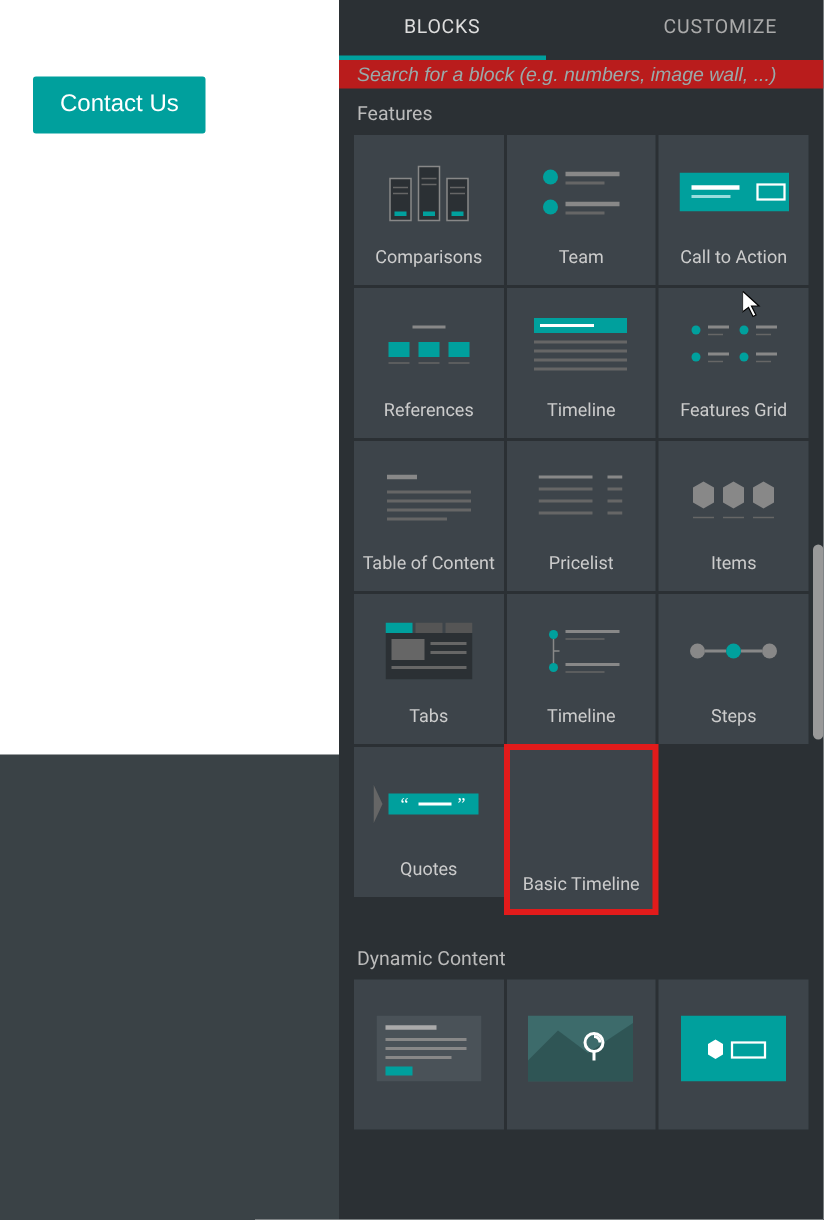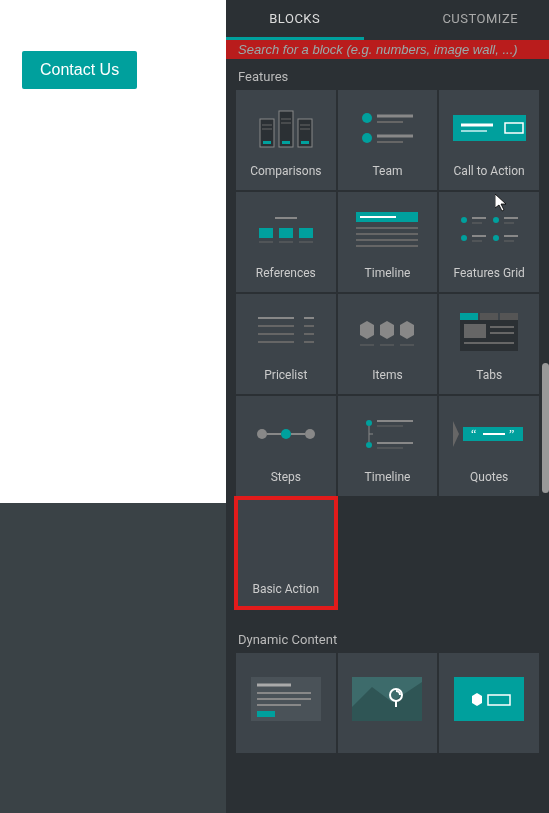--- a/index.html
+++ b/index.html
@@ -157,20 +157,32 @@
               <circle cx="38" cy="26" r="3" fill="#00a09d"></circle>
               <line x1="46" y1="24" x2="60" y2="24" stroke="#888" stroke-width="2"></line>
               <line x1="46" y1="29" x2="56" y2="29" stroke="#666"></line>
             </svg>
           </div>
           <div class="block-label">Features Grid</div>
         </div>
         <div class="block">
           <div class="block-icon">
             <svg width="56" height="36">
+              <line x1="0" y1="4" x2="20" y2="4" stroke="#888" stroke-width="3"></line>
+              <line x1="0" y1="14" x2="56" y2="14" stroke="#666" stroke-width="2"></line>
+              <line x1="0" y1="20" x2="56" y2="20" stroke="#666" stroke-width="2"></line>
+              <line x1="0" y1="26" x2="56" y2="26" stroke="#666" stroke-width="2"></line>
+              <line x1="0" y1="32" x2="40" y2="32" stroke="#666" stroke-width="2"></line>
+            </svg>
+          </div>
+          <div class="block-label">Table of Content</div>
+        </div>
+        <div class="block">
+          <div class="block-icon">
+            <svg width="56" height="36">
               <line x1="0" y1="4" x2="36" y2="4" stroke="#888" stroke-width="2"></line>
               <line x1="46" y1="4" x2="56" y2="4" stroke="#888" stroke-width="2"></line>
               <line x1="0" y1="12" x2="36" y2="12" stroke="#666" stroke-width="2"></line>
               <line x1="46" y1="12" x2="56" y2="12" stroke="#666" stroke-width="2"></line>
               <line x1="0" y1="20" x2="36" y2="20" stroke="#666" stroke-width="2"></line>
               <line x1="46" y1="20" x2="56" y2="20" stroke="#666" stroke-width="2"></line>
               <line x1="0" y1="28" x2="36" y2="28" stroke="#666" stroke-width="2"></line>
               <line x1="46" y1="28" x2="56" y2="28" stroke="#666" stroke-width="2"></line>
             </svg>
           </div>
@@ -205,61 +217,61 @@
               <rect x="4" y="11" width="22" height="14" fill="#666"></rect>
               <line x1="30" y1="14" x2="54" y2="14" stroke="#666" stroke-width="2"></line>
               <line x1="30" y1="20" x2="54" y2="20" stroke="#666" stroke-width="2"></line>
               <line x1="4" y1="30" x2="54" y2="30" stroke="#666" stroke-width="2"></line>
             </svg>
           </div>
           <div class="block-label">Tabs</div>
         </div>
         <div class="block">
           <div class="block-icon">
-            <svg width="64" height="16">
-              <circle cx="8" cy="8" r="5" fill="#888"></circle>
-              <line x1="13" y1="8" x2="27" y2="8" stroke="#888" stroke-width="2"></line>
-              <circle cx="32" cy="8" r="5" fill="#00a09d"></circle>
-              <line x1="37" y1="8" x2="51" y2="8" stroke="#888" stroke-width="2"></line>
-              <circle cx="56" cy="8" r="5" fill="#888"></circle>
-            </svg>
-          </div>
-          <div class="block-label">Steps</div>
-        </div>
-        <div class="block">
-          <div class="block-icon">
             <svg width="60" height="34">
               <circle cx="12" cy="6" r="3" fill="#00a09d"></circle>
               <line x1="20" y1="4" x2="56" y2="4" stroke="#888" stroke-width="2"></line>
               <line x1="20" y1="9" x2="46" y2="9" stroke="#666"></line>
               <line x1="12" y1="9" x2="12" y2="25" stroke="#888"></line>
               <line x1="12" y1="17" x2="16" y2="17" stroke="#888"></line>
               <circle cx="12" cy="28" r="3" fill="#00a09d"></circle>
               <line x1="20" y1="26" x2="56" y2="26" stroke="#888" stroke-width="2"></line>
               <line x1="20" y1="31" x2="46" y2="31" stroke="#666"></line>
             </svg>
           </div>
           <div class="block-label">Timeline</div>
         </div>
         <div class="block">
           <div class="block-icon">
+            <svg width="64" height="16">
+              <circle cx="8" cy="8" r="5" fill="#888"></circle>
+              <line x1="13" y1="8" x2="27" y2="8" stroke="#888" stroke-width="2"></line>
+              <circle cx="32" cy="8" r="5" fill="#00a09d"></circle>
+              <line x1="37" y1="8" x2="51" y2="8" stroke="#888" stroke-width="2"></line>
+              <circle cx="56" cy="8" r="5" fill="#888"></circle>
+            </svg>
+          </div>
+          <div class="block-label">Steps</div>
+        </div>
+        <div class="block">
+          <div class="block-icon">
             <svg width="80" height="26">
               <path d="M0 0 L6 13 L0 26" fill="#666"></path>
               <rect x="10" y="6" width="60" height="14" fill="#00a09d"></rect>
               <text x="18" y="17" fill="#fff" font-size="12" font-family="serif">“</text>
               <line x1="30" y1="13" x2="52" y2="13" stroke="#fff" stroke-width="2"></line>
               <text x="56" y="17" fill="#fff" font-size="12" font-family="serif">”</text>
               <path d="M80 0 L74 13 L80 26" fill="#666"></path>
             </svg>
           </div>
           <div class="block-label">Quotes</div>
         </div>
         <div class="block highlight" style="height: 110px;">
           <div class="block-icon"></div>
-          <div class="block-label">Basic Action</div>
+          <div class="block-label">Basic Timeline</div>
         </div>
       </div>
       <div class="section-header">Dynamic Content</div>
       <div class="grid">
         <div class="block">
           <div class="block-icon">
             <svg width="70" height="44">
               <rect width="70" height="44" fill="#4a5258"></rect>
               <line x1="6" y1="8" x2="40" y2="8" stroke="#aaa" stroke-width="3"></line>
               <line x1="6" y1="16" x2="60" y2="16" stroke="#888" stroke-width="2"></line>

